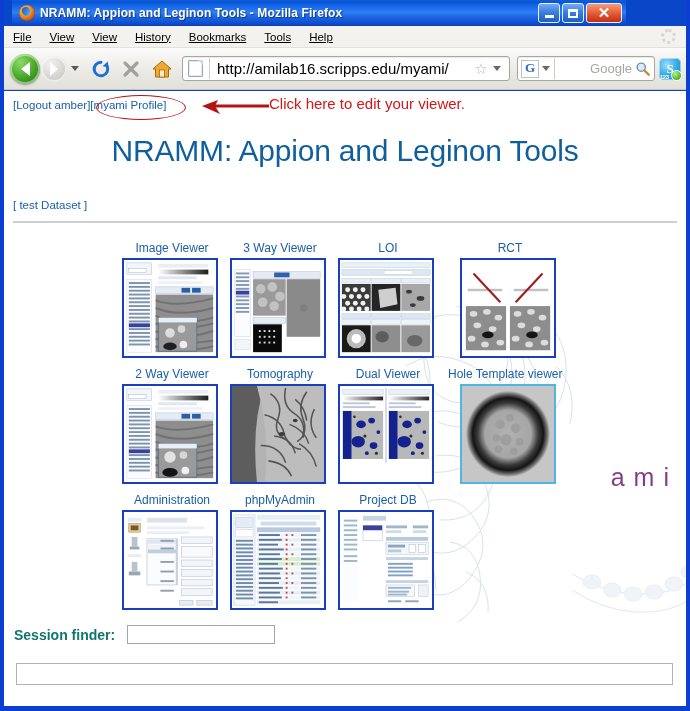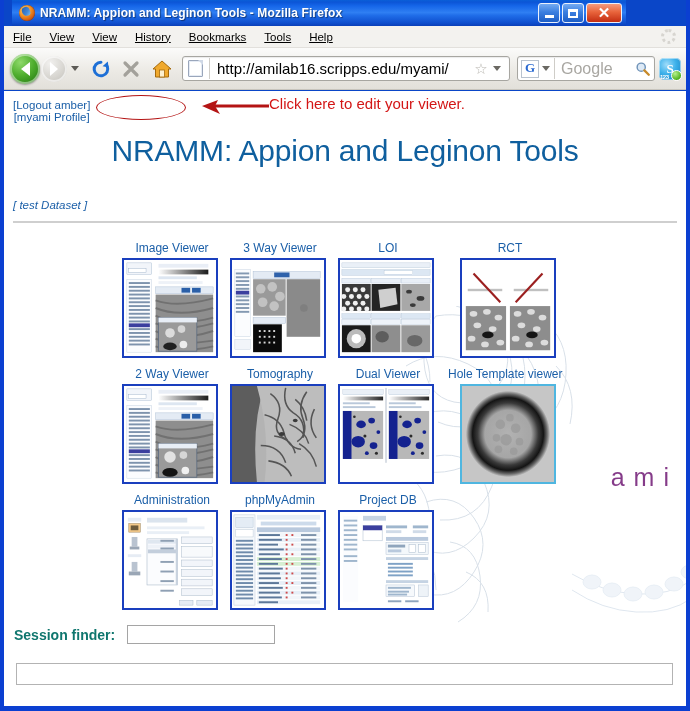--- a/index.html
+++ b/index.html
@@ -221,23 +221,23 @@
     flex: 0 0 auto;
   }
   .g-caret {
     width: 0; height: 0; margin: 0 4px 0 3px; flex: 0 0 auto;
     border-left: 4px solid transparent; border-right: 4px solid transparent;
     border-top: 5px solid #6b6963;
   }
   .search-sep { width:1px; height:21px; background:#cfcdc8; flex:0 0 auto; }
   .search-ph {
     flex: 1 1 auto; padding-left: 6px;
-    font-size: 16px; color: #a9a7a2;
-    font-family: "Liberation Sans", sans-serif;
-    white-space: nowrap; overflow: hidden;
+    font-size: 13px; color: #a9a7a2;
+    font-family: "Liberation Sans", sans-serif;
+    white-space: nowrap; overflow: hidden; text-align: right;
   }
   .search-mag { width: 22px; flex: 0 0 auto; display:flex; align-items:center; justify-content:center; }
 
   .skype-icon {
     width: 22px; height: 22px; margin-right: 5px; flex: 0 0 auto;
     border-radius: 5px;
     background: radial-gradient(circle at 35% 30%, #9fdcfa 0%, #3bb0ea 45%, #1479b9 100%);
     position: relative;
     display:flex; align-items:center; justify-content:center;
     color:#fff; font-size: 13px; font-weight: bold;
@@ -277,21 +277,21 @@
     font-size: 25px; letter-spacing: 9px;
     color: #701a75; opacity: 0.85;
     font-family: "Liberation Sans", sans-serif;
     pointer-events: none;
     user-select: none;
     text-align: center;
   }
 
   .profile-row {
     position: absolute; left: 9px; top: 8px;
-    height: 16px; display: flex; align-items: center; flex-direction: column;
+    height: 16px; display: flex; align-items: flex-start;
   }
   .profile-link {
     font-size: 11.5px; color: #1b5fa8;
     font-family: "Liberation Sans", sans-serif;
     white-space: nowrap;
   }
   .annot-ellipse {
     position: absolute; left: 92px; top: 4px;
     width: 88px; height: 23px;
     border: 1.6px solid #b41414;
@@ -316,21 +316,20 @@
     font-size: 30px; color: #0f5f9e;
     font-family: "Liberation Sans", sans-serif;
     font-weight: 400;
     letter-spacing: -0.2px;
   }
 
   .dataset-line {
     position: absolute; left: 9px; top: 108px;
     font-size: 11.5px; color: #1b5fa8;
     font-family: "Liberation Sans", sans-serif;
-    font-style: italic;
   }
 
   .hrule {
     position: absolute; left: 9px; top: 130px;
     width: 664px; height: 2px;
     background: #cfcfcf;
   }
 
   
   .grid {

